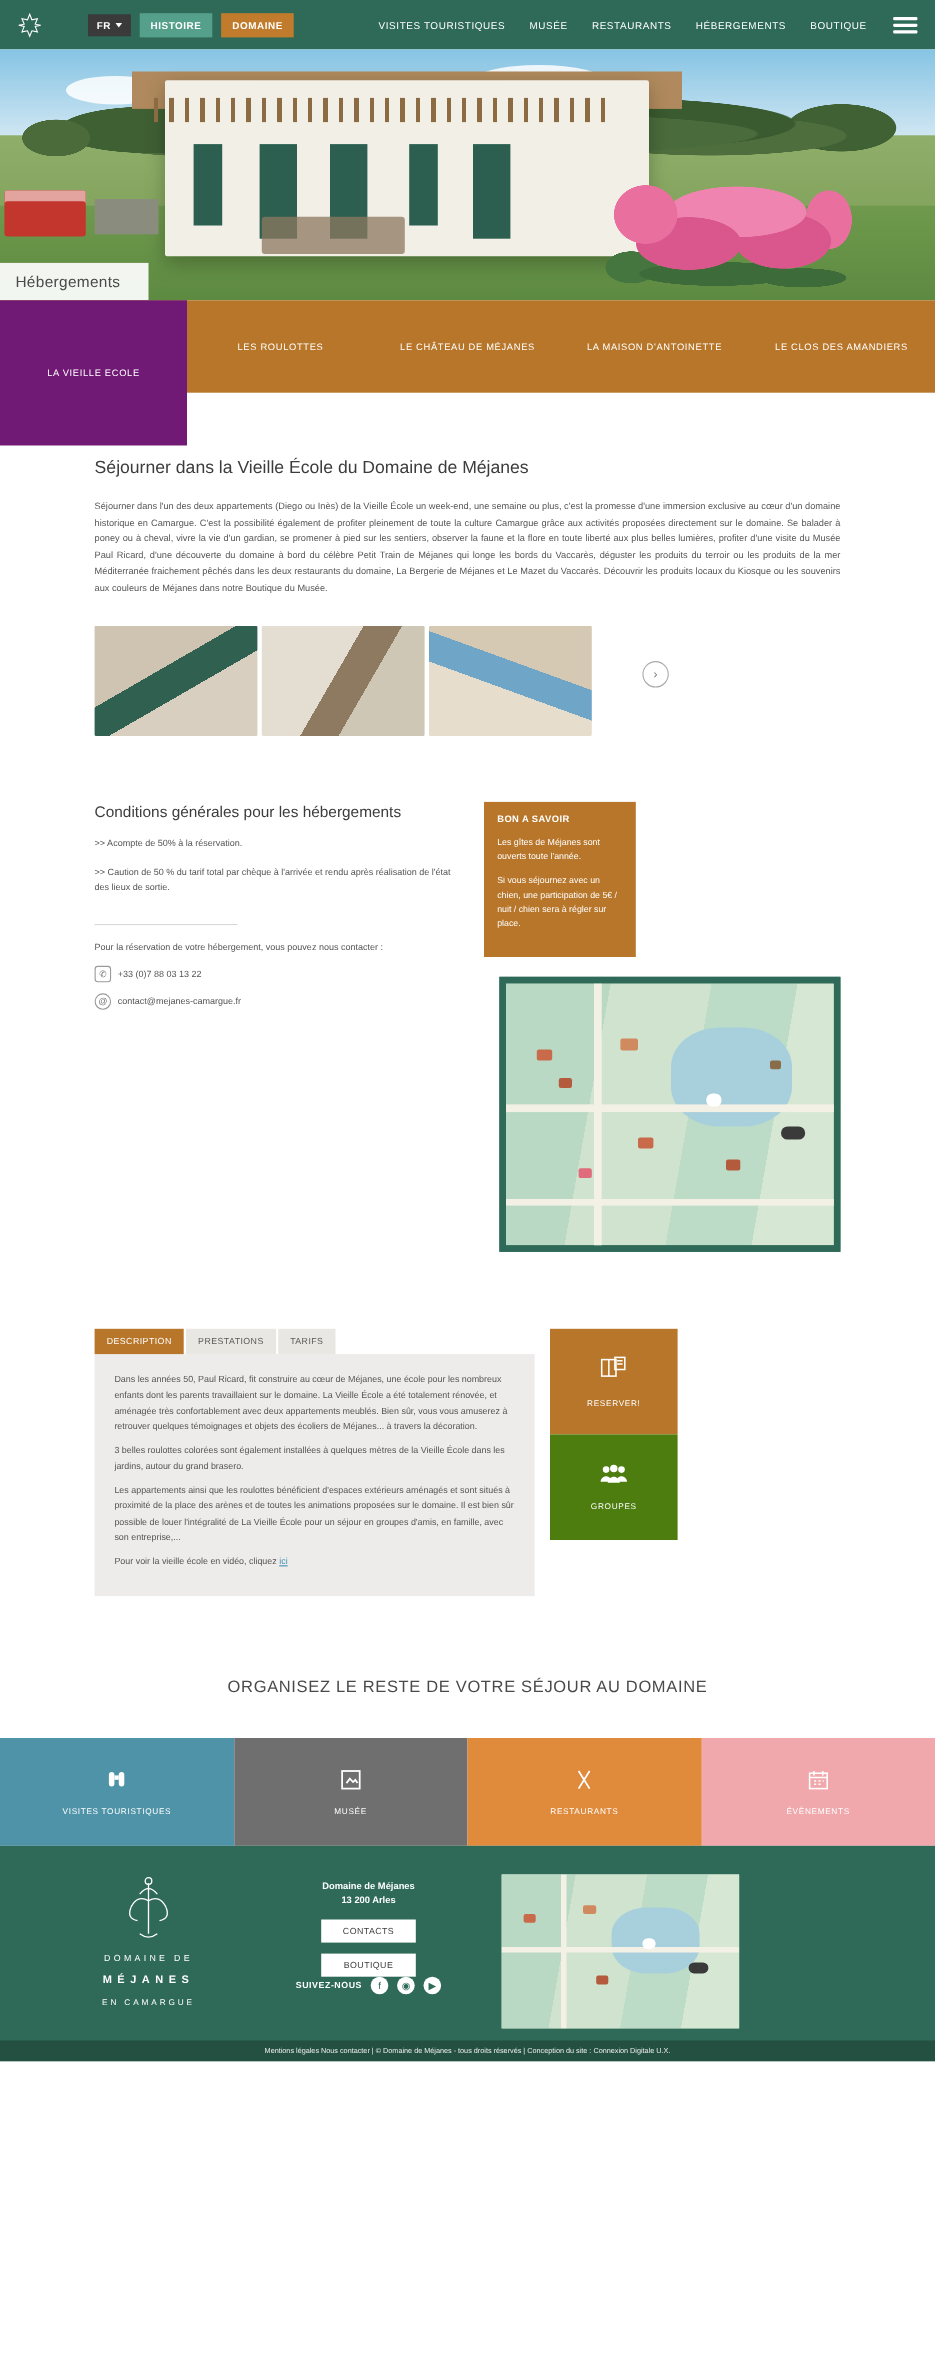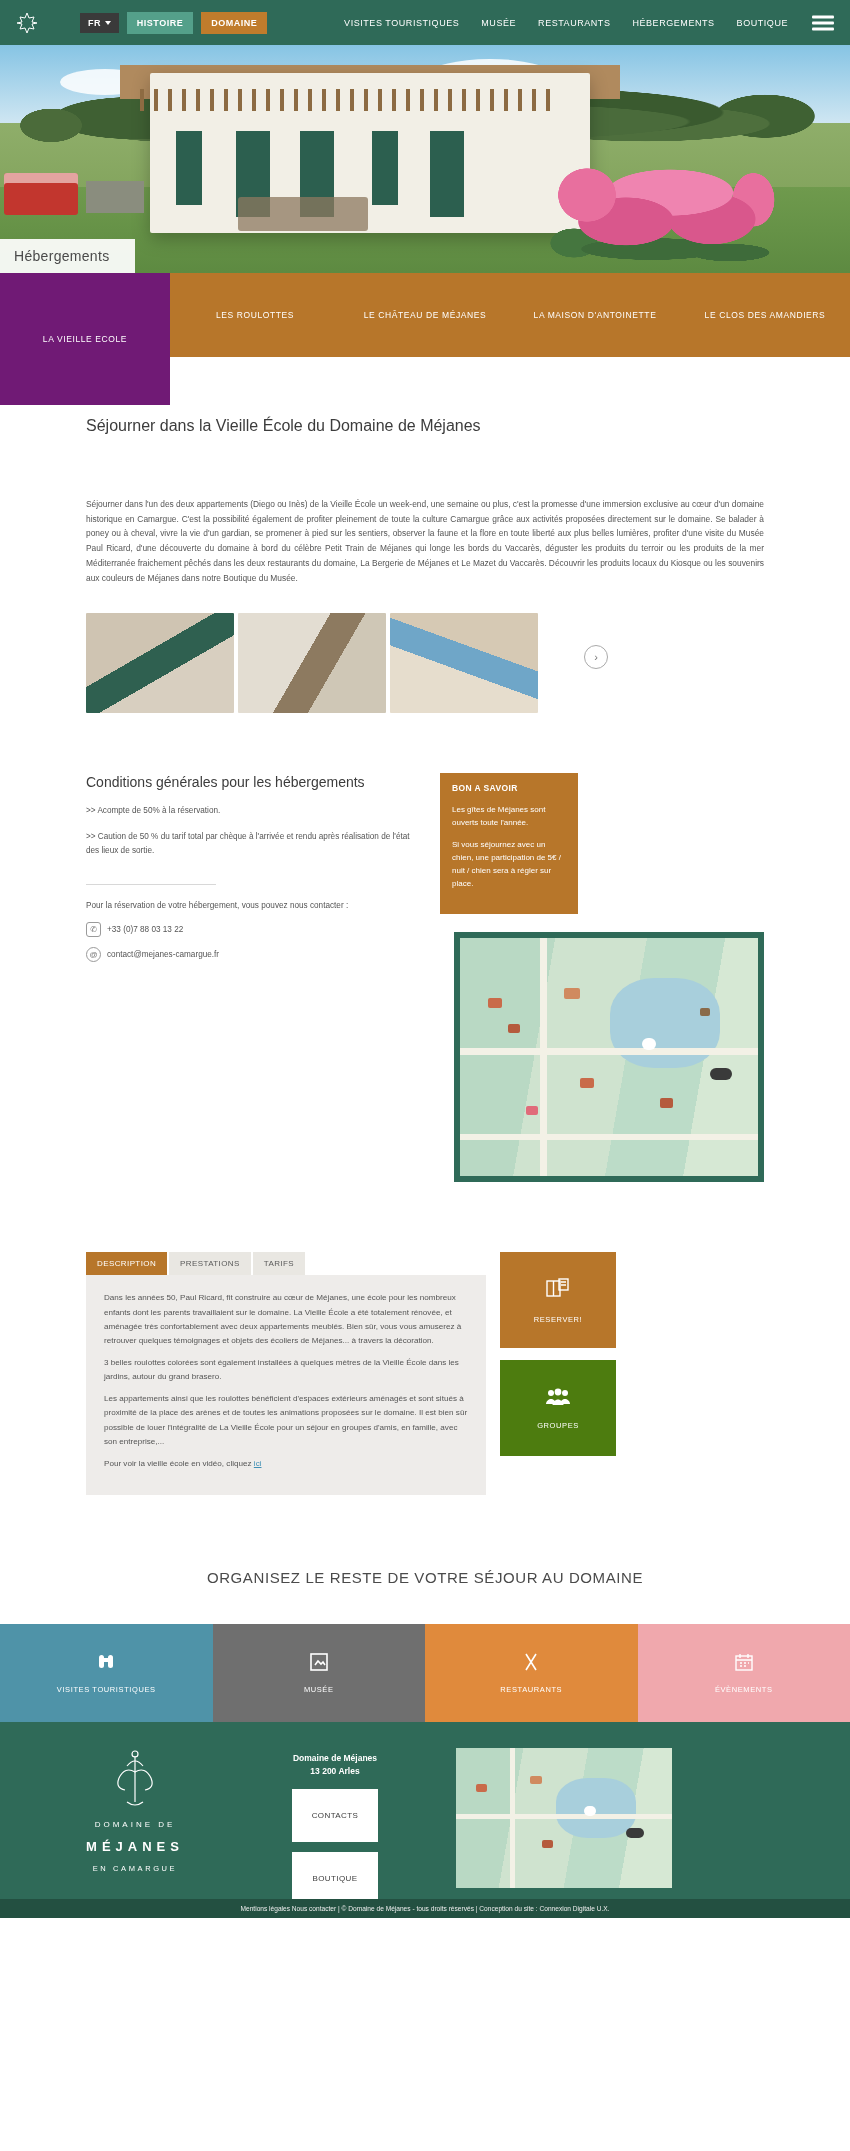--- a/index.html
+++ b/index.html
@@ -144,21 +144,20 @@
 
   
   .section { padding: 16px 86px; }
   h2.page-title {
     font-size: 16px; font-weight: 400; color: #3c3c3c;
     padding-top: 44px; padding-bottom: 18px;
   }
   p.intro {
     font-size: 8.4px; line-height: 1.75; color: #555; text-align: justify;
     max-width: 680px;
-    margin-top: 44px;
   }
 
   
   .gallery {
     margin-top: 28px; display: flex; gap: 4px; position: relative;
     height: 100px; width: 452px;
   }
   .gallery .g {
     flex: 1; height: 100px; border-radius: 1px;
   }
@@ -220,21 +219,21 @@
     background: #e9e7e2; color: #5a5a5a;
   }
   .tab.active { background: #b7762a; color: #fff; }
   .tab-panel {
     background: #eeecea; padding: 16px 18px; font-size: 8.1px; line-height: 1.75; color: #555;
     min-height: 196px;
   }
   .tab-panel p { margin-bottom: 8px; }
   .tab-panel a { color: #3f8fb5; text-decoration: underline; }
 
-  .side-cards { display: flex; flex-direction: column; gap: 12px; }
+  .side-cards { display: flex; flex-direction: column; gap: 0; }
   .side-card {
     width: 116px; height: 96px; color: #fff;
     display: flex; flex-direction: column; align-items: center; justify-content: center;
     gap: 12px; cursor: pointer;
   }
   .side-card .lbl { font-size: 7.5px; letter-spacing: .6px; }
   .sc-reserver { background: #b7762a; }
   .sc-groupes { background: #4d7c0f; }
 
   
@@ -251,27 +250,27 @@
   .q1 { background: #4f93a8; }
   .q2 { background: #6f6f6f; }
   .q3 { background: #e08a3c; }
   .q4 { background: #f0a8ad; }
 
   
   .footer { background: #2f6a58; color: #fff; padding: 26px 0 0; position: relative; height: 196px; }
   .footer-inner { display: flex; align-items: flex-start; padding: 0 40px; }
   .f-logo { width: 190px; display: flex; flex-direction: column; align-items: center; gap: 10px; }
   .f-logo .ln1 { font-size: 8px; letter-spacing: 3px; }
-  .f-logo .ln2 { font-size: 13px; letter-spacing: 5px; font-weight: bold; }
+  .f-logo .ln2 { font-size: 10px; letter-spacing: 5px; font-weight: bold; }
   .f-logo .ln3 { font-size: 7.5px; letter-spacing: 2.6px; }
   .f-mid { width: 210px; text-align: center; padding-top: 4px; }
   .f-mid .addr { font-size: 8.5px; font-weight: bold; line-height: 1.6; }
   .f-btn {
     display: block; margin: 10px auto 0; width: 86px; background: #fff; color: #3c3c3c;
-    font-size: 8px; padding: 22px 0; border: none; cursor: pointer; letter-spacing: .4px;
+    font-size: 8px; padding: 6px 0; border: none; cursor: pointer; letter-spacing: .4px;
   }
   .f-social { display: flex; align-items: center; justify-content: center; gap: 8px; }
   .f-social .txt { font-size: 8px; letter-spacing: .5px; font-weight: bold; }
   .f-social .ic {
     width: 16px; height: 16px; border-radius: 50%; background: #fff; color: #2f6a58;
     display: flex; align-items: center; justify-content: center; font-size: 9px; cursor: pointer;
   }
   .f-map {
     width: 216px; height: 140px; margin-left: 16px; overflow: hidden; position: relative;
     background: #cfe3cf;

